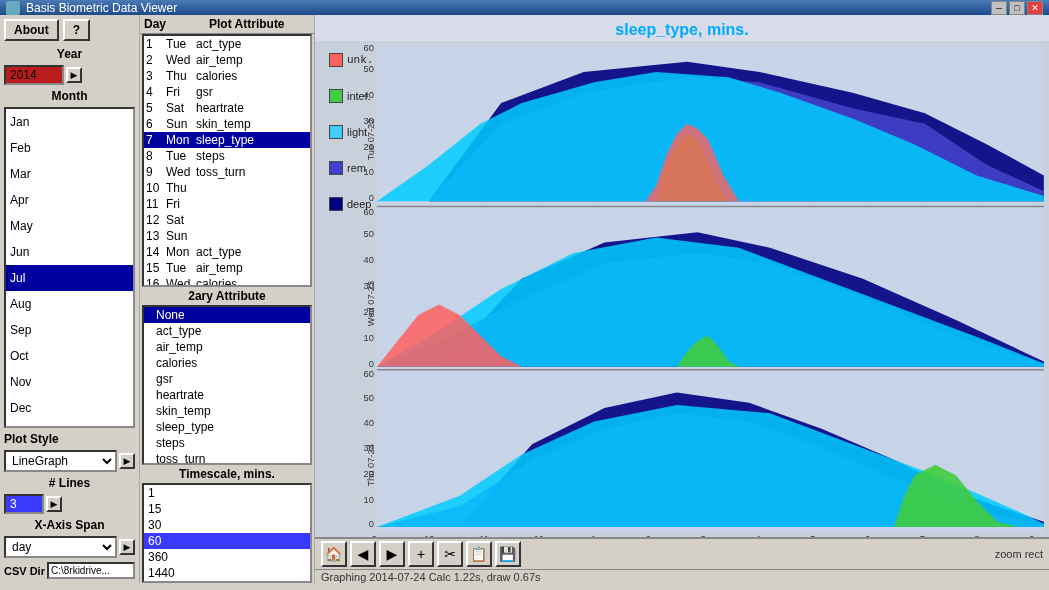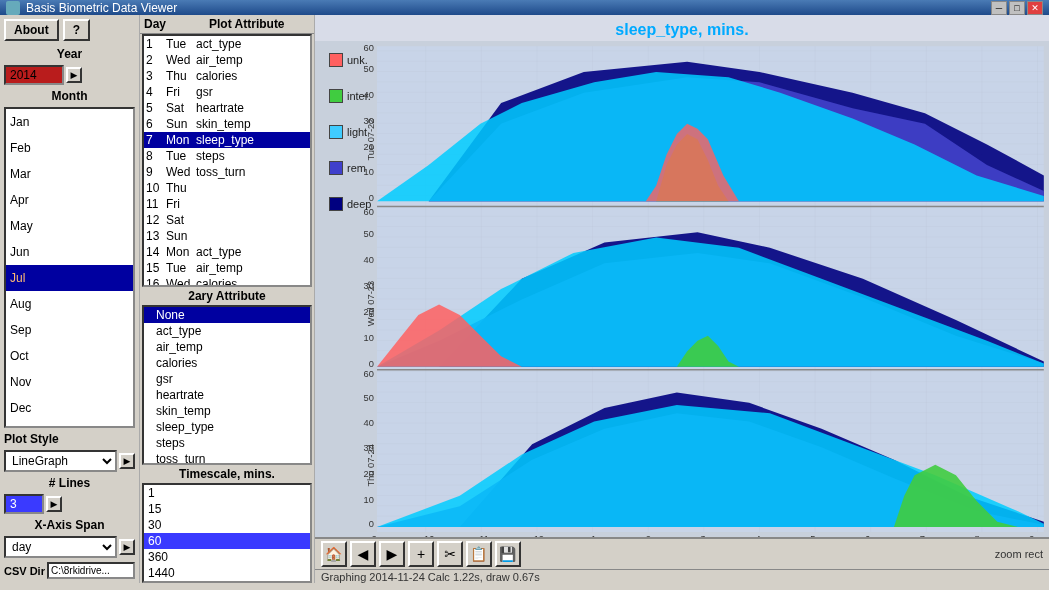--- a/index.html
+++ b/index.html
@@ -135,21 +135,21 @@
       flex: 1;
       overflow-y: auto;
     }
     .month-item {
       padding: 6px 4px;
       cursor: pointer;
       font-size: 12px;
     }
     .month-item.selected {
       background: #0000a0;
-      color: #fdba74;
+      color: #ffffff;
     }
 
     .plot-style-label {
       font-size: 12px;
       font-weight: bold;
     }
 
     .select-row {
       display: flex;
       align-items: center;
@@ -621,21 +621,21 @@
           <text x="378" y="485" text-anchor="middle" font-size="9" fill="#333">3a</text>
           <text x="431" y="485" text-anchor="middle" font-size="9" fill="#333">4a</text>
           <text x="484" y="485" text-anchor="middle" font-size="9" fill="#333">5a</text>
           <text x="537" y="485" text-anchor="middle" font-size="9" fill="#333">6a</text>
           <text x="590" y="485" text-anchor="middle" font-size="9" fill="#333">7a</text>
           <text x="643" y="485" text-anchor="middle" font-size="9" fill="#333">8a</text>
           <text x="696" y="485" text-anchor="middle" font-size="9" fill="#333">9a</text>
         </svg>
 
         <div id="legend-overlay" style="position:absolute;left:14px;top:12px;display:flex;flex-direction:column;gap:22px;font-size:11px;color:#222;">
-        <div style="display: flex; align-items: center; gap: 4px;">
+        <div style="display: flex; align-items: center; gap: 4px; font-family: Liberation Mono, monospace;">
               <div style="width:14px;height:14px;background:#ff6060;border:1px solid #444;"></div>
               <span>unk.</span>
             </div>
             <div style="display: flex; align-items: center; gap: 4px;">
               <div style="width:14px;height:14px;background:#40cc40;border:1px solid #444;"></div>
               <span>inter.</span>
             </div>
             <div style="display: flex; align-items: center; gap: 4px;">
               <div style="width:14px;height:14px;background:#40ccff;border:1px solid #444;"></div>
               <span>light</span>
@@ -657,16 +657,16 @@
       <div class="tool-btn">◀</div>
       <div class="tool-btn">▶</div>
       <div class="tool-btn">+</div>
       <div class="tool-btn">✂</div>
       <div class="tool-btn">📋</div>
       <div class="tool-btn">💾</div>
       <div style="flex:1;"></div>
       <span class="zoom-label">zoom rect</span>
     </div>
     <div class="status-bar">
-      <span class="status-text">Graphing 2014-11-24  Calc 1.22s, draw 0.67s</span>
+      <span class="status-text">Graphing 2014-07-24  Calc 1.22s, draw 0.67s</span>
     </div>
   </div>
 </div>
 
 </body></html>

